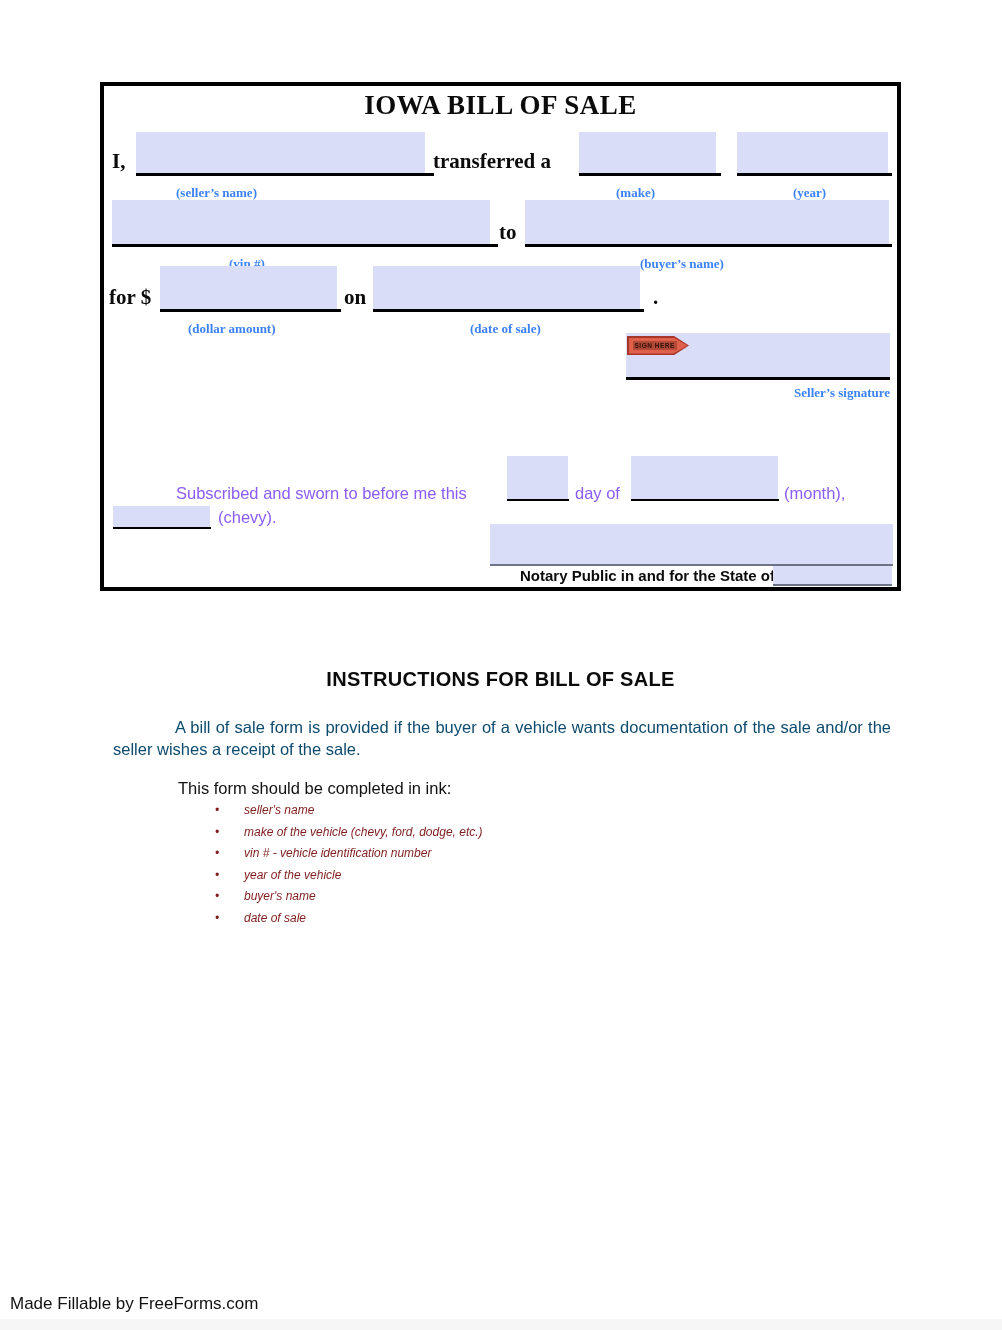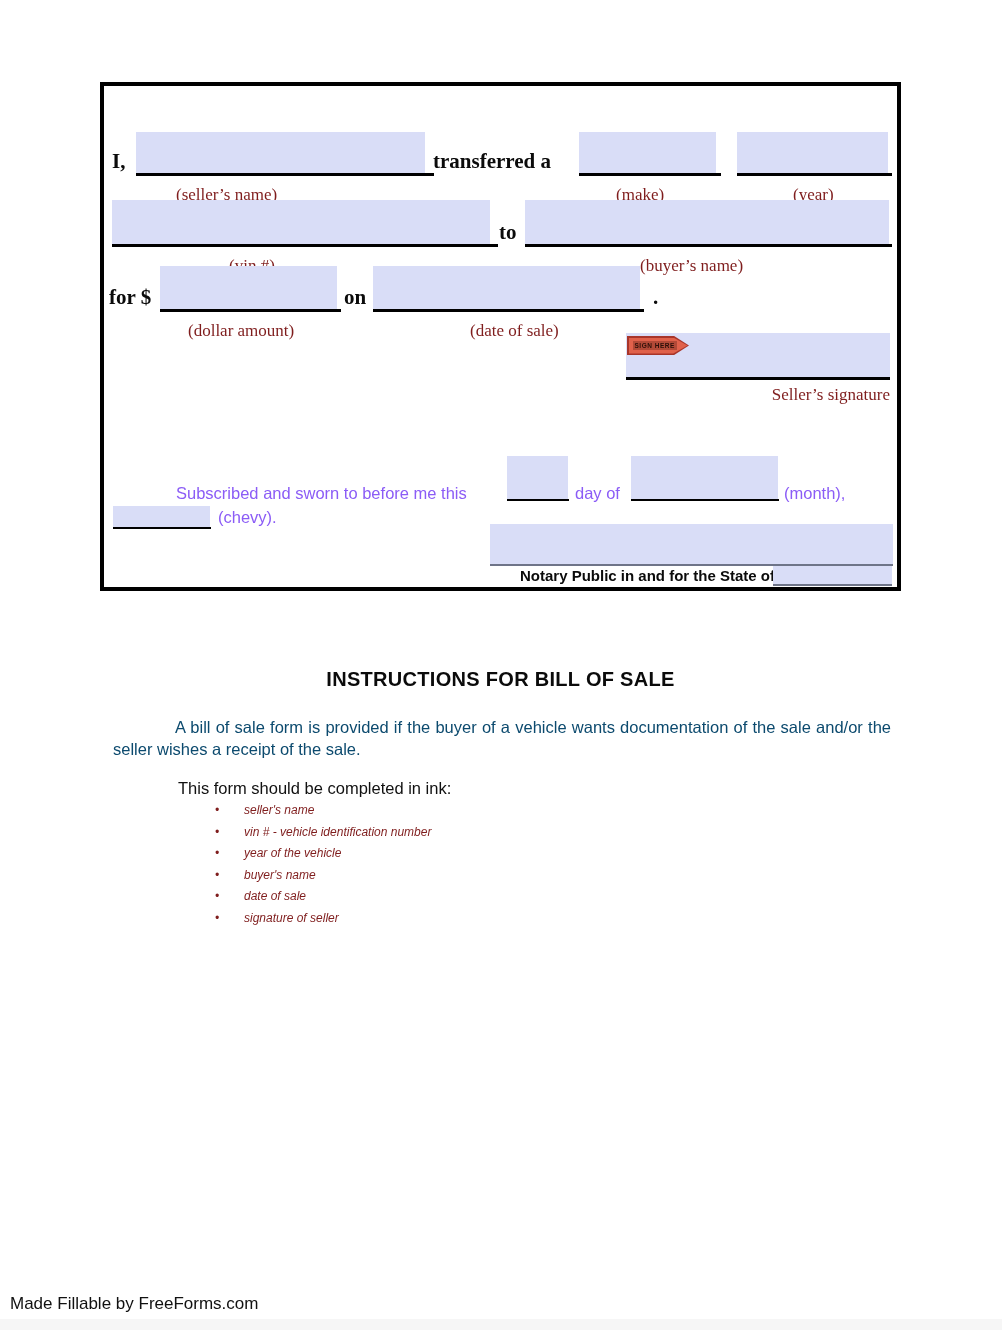--- a/index.html
+++ b/index.html
@@ -14,21 +14,21 @@
   
   .form-box {
     position:absolute; left:100px; top:82px; width:801px; height:509px;
     border:4px solid #000; background:#fff;
   }
   .form-title {
     position:absolute; left:0; top:4px; width:100%; text-align:center;
     font-weight:bold; font-size:27px; letter-spacing:0.5px; color:#0b0b0b;
   }
   .ftext { position:absolute; font-weight:bold; font-size:21px; line-height:1.1; color:#0b0b0b; white-space:nowrap; }
-  .flabel { position:absolute; font-weight:normal; font-size:17px; line-height:1.05; color:#7f1d1d; white-space:nowrap; }
+  .flabel { position:absolute; font-weight:bold; font-size:13px; line-height:1.05; color:#3b82f6; white-space:nowrap; }
   .field {
     position:absolute; border:none; outline:none; padding:0 4px;
     background:var(--fieldfill); font:16px "Liberation Sans",sans-serif; color:#111;
   }
   .uline { position:absolute; background:#000; height:2.5px; }
   .uline.thin { height:1.5px; background:#6e7488; }
 
   
   .sign-tag {
     position:absolute; cursor:pointer;
@@ -70,20 +70,21 @@
   }
   .bullet-list li::before { content:"\2022"; position:absolute; left:1px; top:0; }
 
   .footer-text { position:absolute; left:10px; top:1294px; font-size:17px; color:#111; }
   .bottom-edge { position:absolute; left:0; top:1319px; width:1002px; height:11px; background:#f6f6f6; }
 </style>
 </head>
 <body>
 
 <div class="form-box serif" style="--fieldfill:#d9ddf7;">
+  <div class="form-title">IOWA BILL OF SALE</div>
 
   <span class="ftext" style="left:8px; top:64px;">I,</span>
   <input class="field" style="left: 32px; top: 46px; width: 289px; height: 41px;">
   <div class="uline" style="left:32px; top:87px; width:298px;"></div>
   <span class="ftext" style="left:329px; top:64px;">transferred a</span>
   <input class="field" style="left: 475px; top: 46px; width: 137px; height: 41px;">
   <div class="uline" style="left:475px; top:87px; width:142px;"></div>
   <input class="field" style="left: 633px; top: 46px; width: 151px; height: 41px;">
   <div class="uline" style="left:633px; top:87px; width:155px;"></div>
   <span class="flabel" style="left:72px; top:100px;">(seller’s name)</span>
@@ -134,21 +135,21 @@
   <span class="nbold sans" style="left:416px; top:482px;">Notary Public in and for the State of</span>
   <input class="field" style="left: 669px; top: 480px; width: 119px; height: 18px;">
   <div class="uline thin" style="left:669px; top:498px; width:119px;"></div>
 </div>
 
 <div class="instr-title">INSTRUCTIONS FOR BILL OF SALE</div>
 <div class="instr-par">A bill of sale form is provided if the buyer of a vehicle wants documentation of the sale and/or the seller wishes a receipt of the sale.</div>
 <div class="instr-intro">This form should be completed in ink:</div>
 <ul class="bullet-list">
   <li>seller's name</li>
+  <li>make of the vehicle (chevy, ford, dodge, etc.)</li>
   <li>vin # - vehicle identification number</li>
   <li>year of the vehicle</li>
   <li>buyer's name</li>
   <li>date of sale</li>
-  <li>signature of seller</li>
 </ul>
 
 <div class="footer-text">Made Fillable by FreeForms.com</div>
 <div class="bottom-edge"></div>
 
 </body></html>

